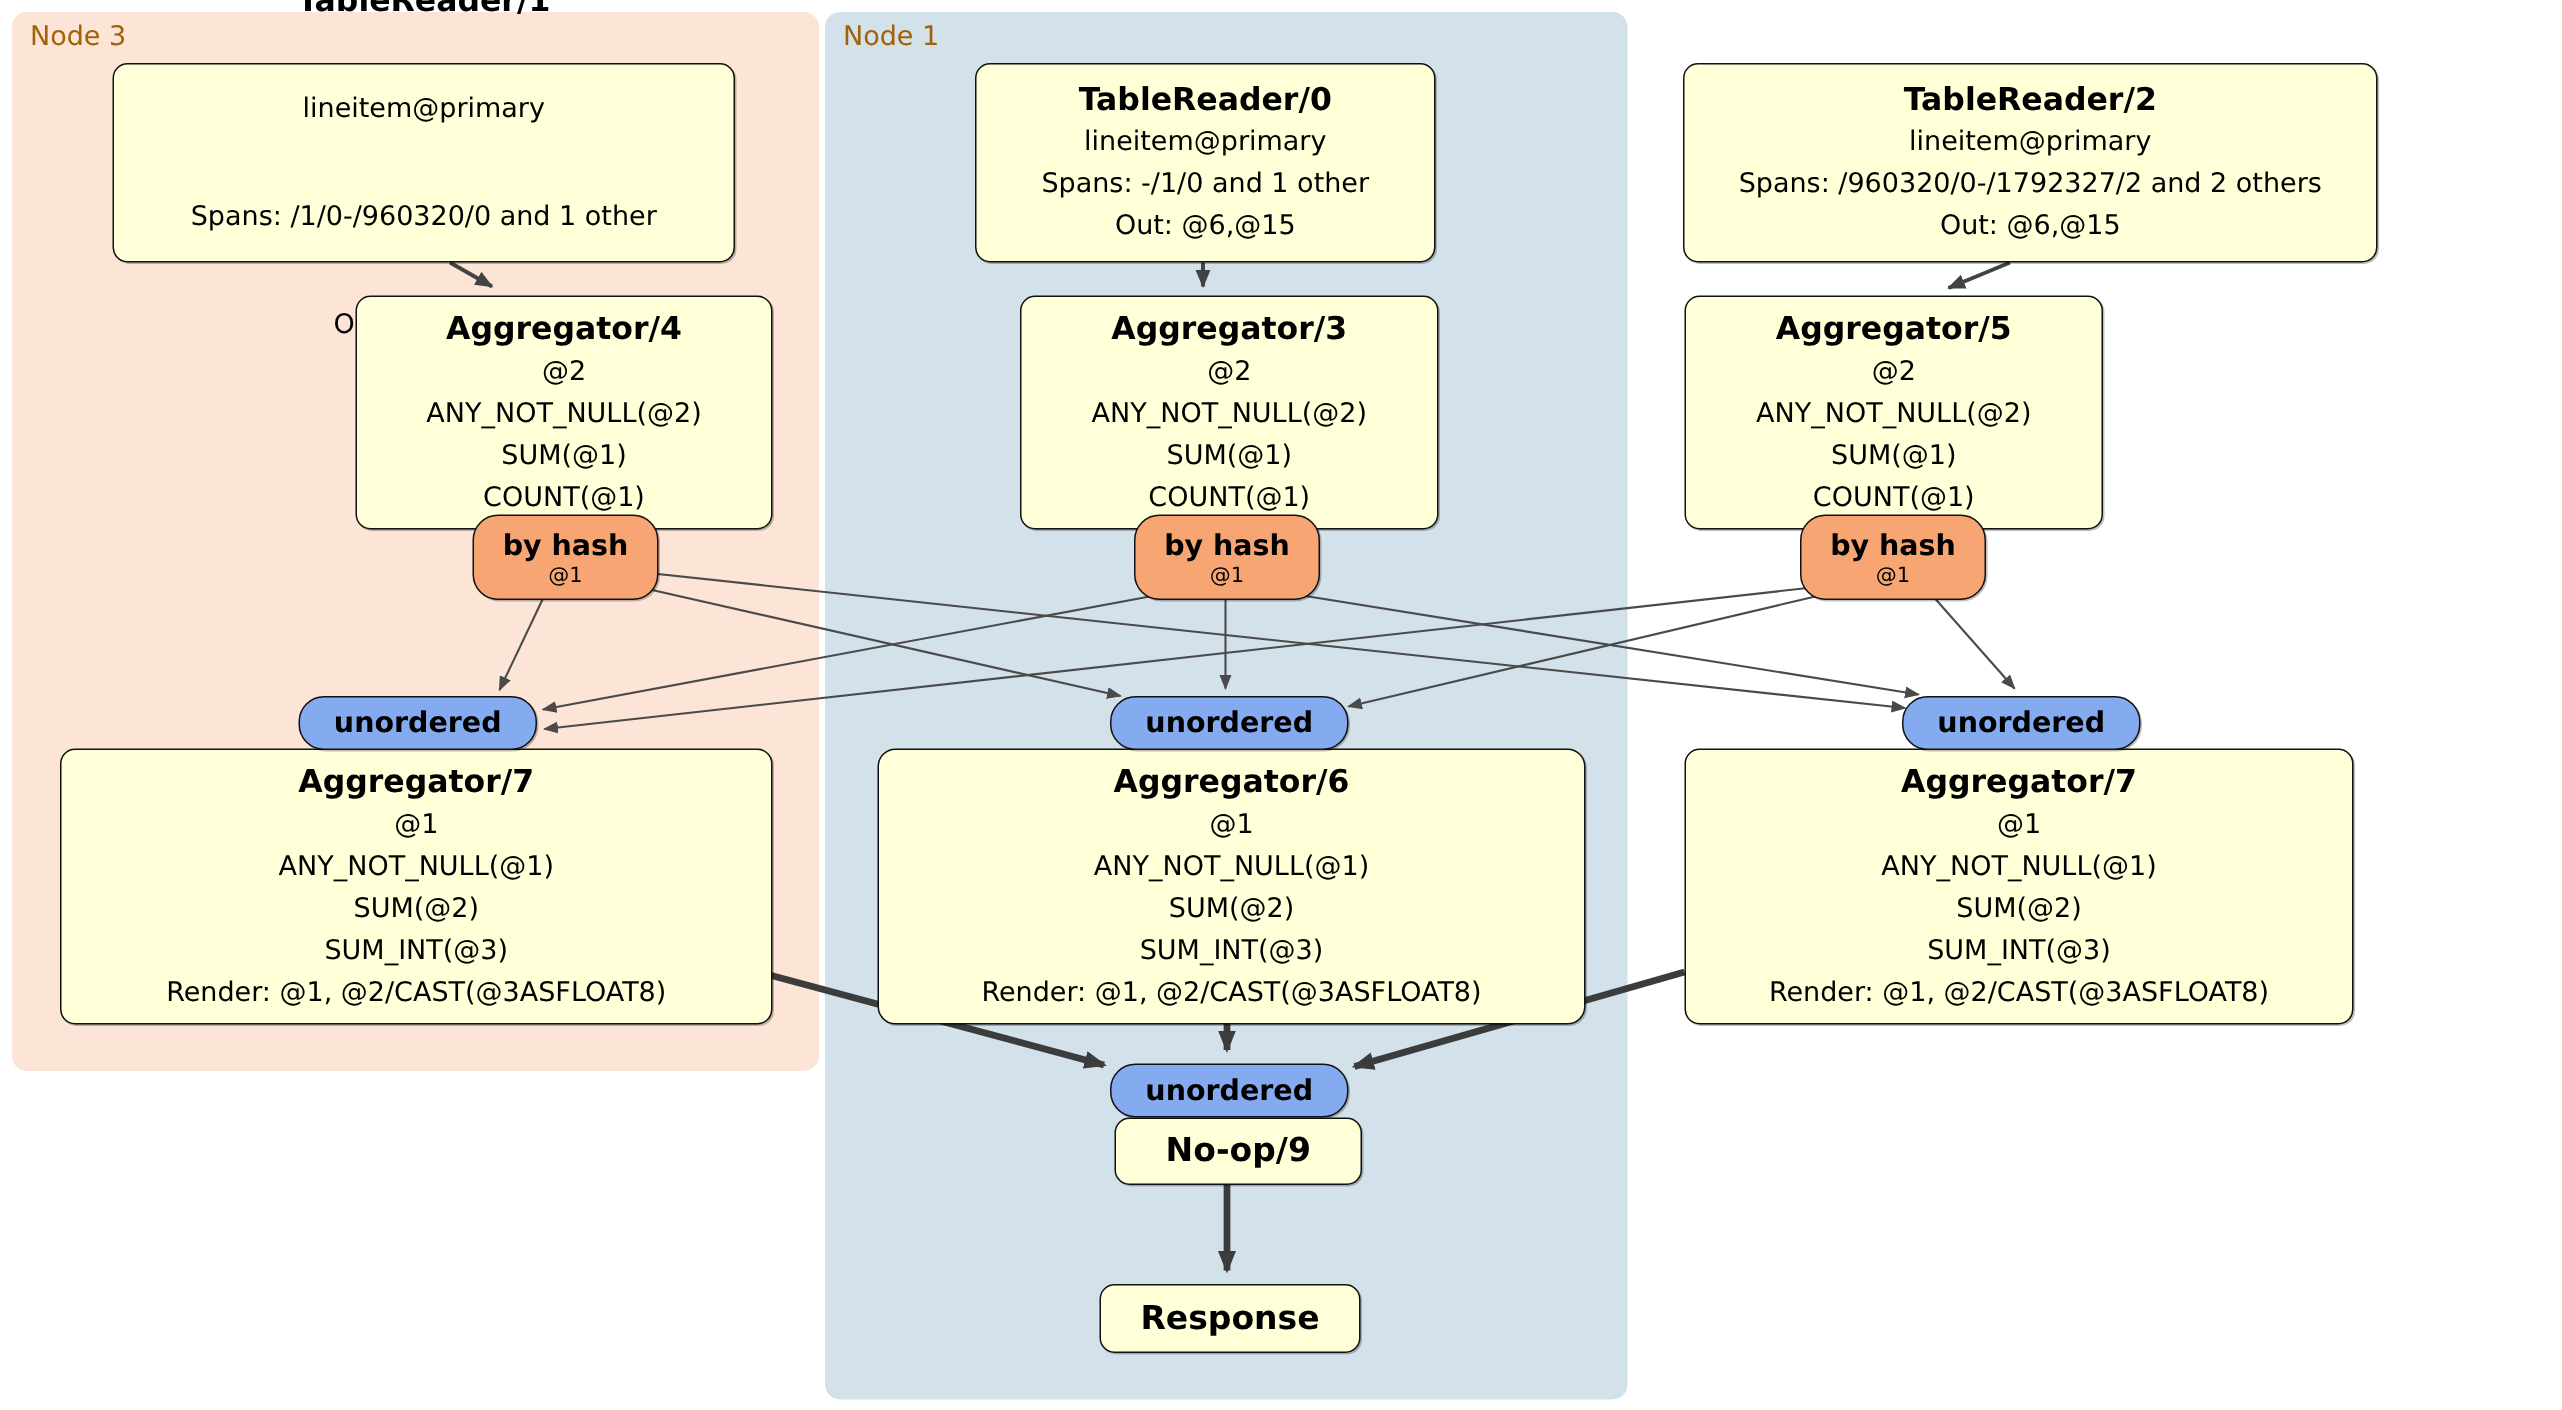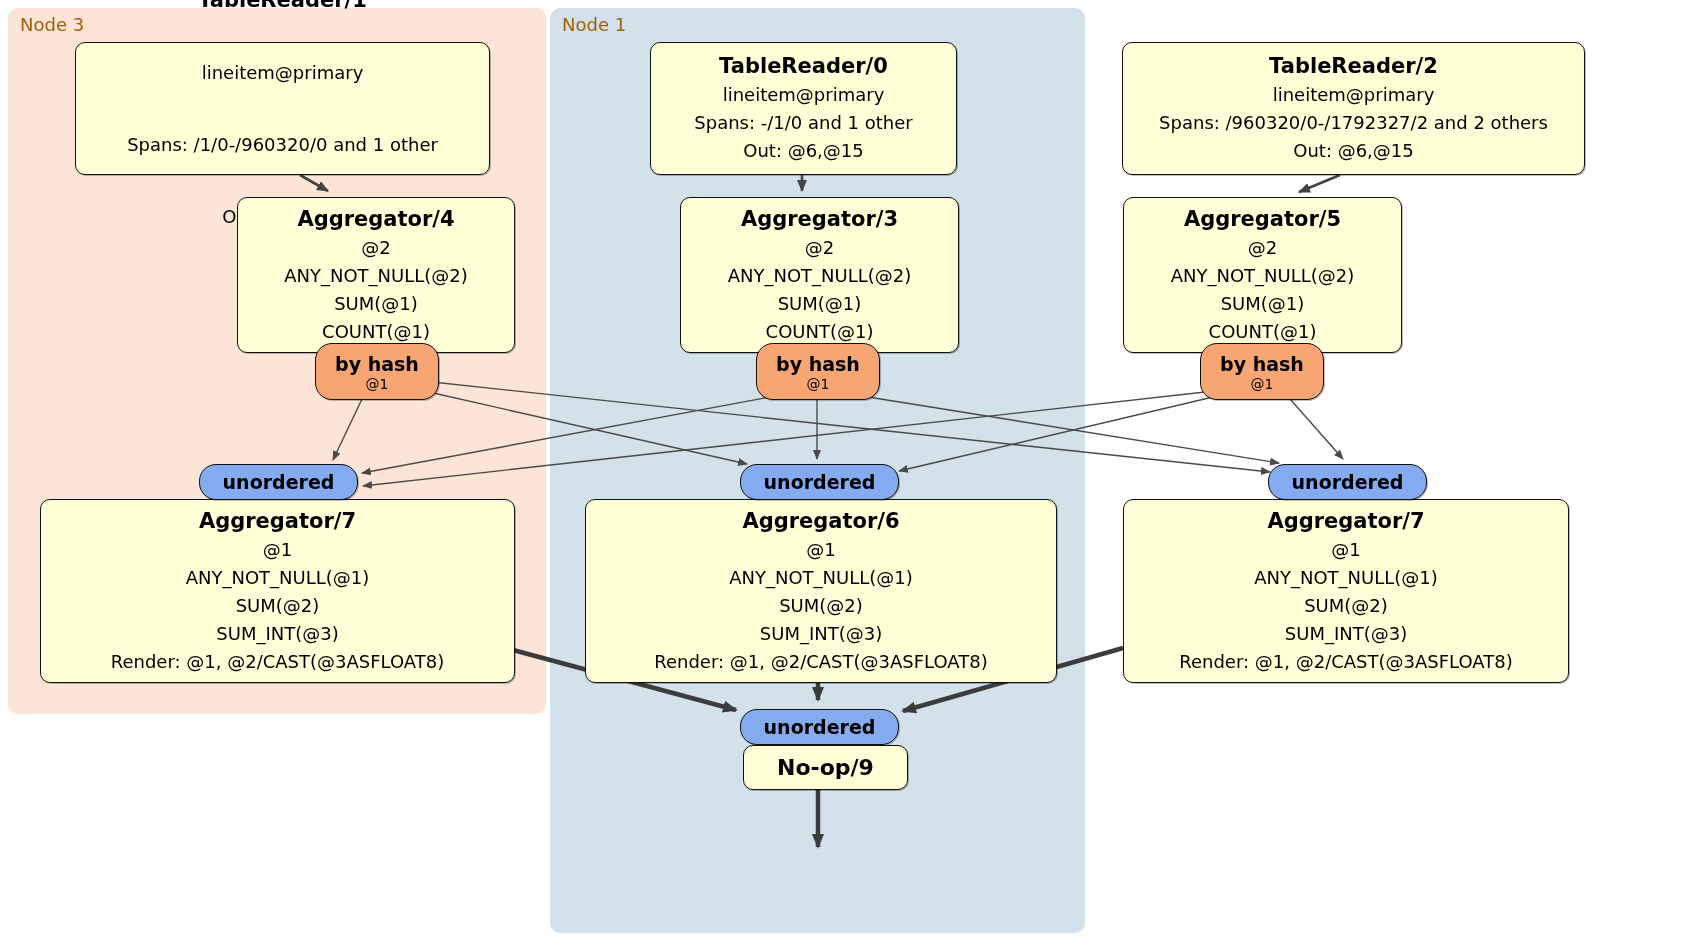--- a/index.html
+++ b/index.html
@@ -130,21 +130,21 @@
 
   <div class="pbox" style="left:40px;top:499px;width:473px;height:182px;">
     <div class="bt">Aggregator/7</div>
     <div class="bl">@1</div>
     <div class="bl">ANY_NOT_NULL(@1)</div>
     <div class="bl">SUM(@2)</div>
     <div class="bl">SUM_INT(@3)</div>
     <div class="bl">Render: @1, @2/CAST(@3ASFLOAT8)</div>
   </div>
 
-  <div class="pbox" style="left:585px;top:499px;width:470px;height:182px;">
+  <div class="pbox" style="left:585px;top:499px;width:470px;height:182px;border-radius:12px;">
     <div class="bt">Aggregator/6</div>
     <div class="bl">@1</div>
     <div class="bl">ANY_NOT_NULL(@1)</div>
     <div class="bl">SUM(@2)</div>
     <div class="bl">SUM_INT(@3)</div>
     <div class="bl">Render: @1, @2/CAST(@3ASFLOAT8)</div>
   </div>
 
   <div class="pbox" style="left:1123px;top:499px;width:444px;height:182px;">
     <div class="bt">Aggregator/7</div>
@@ -152,20 +152,23 @@
     <div class="bl">ANY_NOT_NULL(@1)</div>
     <div class="bl">SUM(@2)</div>
     <div class="bl">SUM_INT(@3)</div>
     <div class="bl">Render: @1, @2/CAST(@3ASFLOAT8)</div>
   </div>
 
   <div class="pbox small" style="left:743px;top:745px;width:163px;height:43px;">
     <div class="bt">No-op/9</div>
   </div>
 
+  <div class="pbox small" style="left:733px;top:856px;width:172px;height:44px;">
+    <div class="bt">Response</div>
+  </div>
 
   <div class="badge byhash" style="left:315px;top:343px;">
     <div class="bh-label">by hash</div>
     <div class="bh-sub">@1</div>
   </div>
   <div class="badge byhash" style="left:756px;top:343px;">
     <div class="bh-label">by hash</div>
     <div class="bh-sub">@1</div>
   </div>
   <div class="badge byhash" style="left:1200px;top:343px;">

